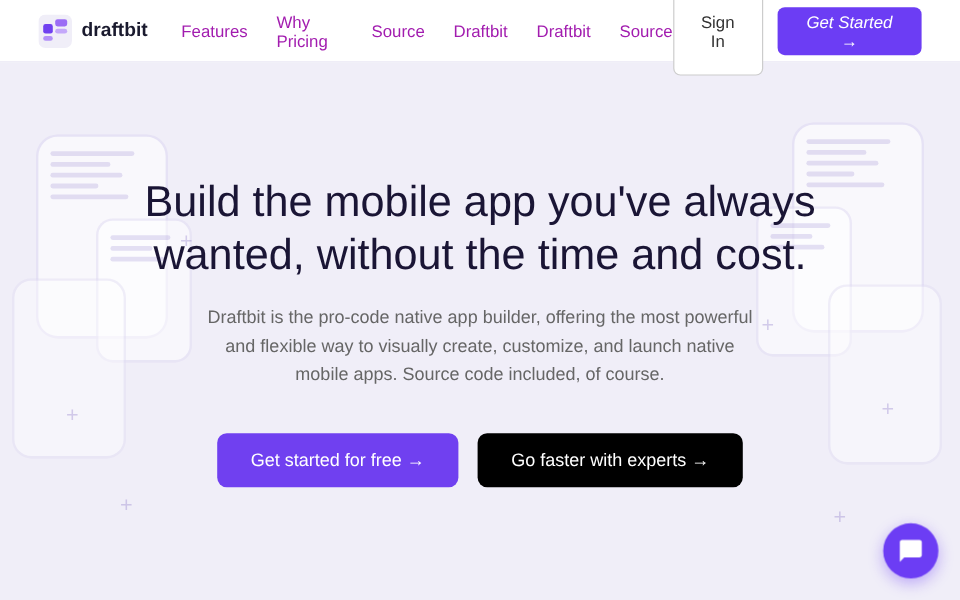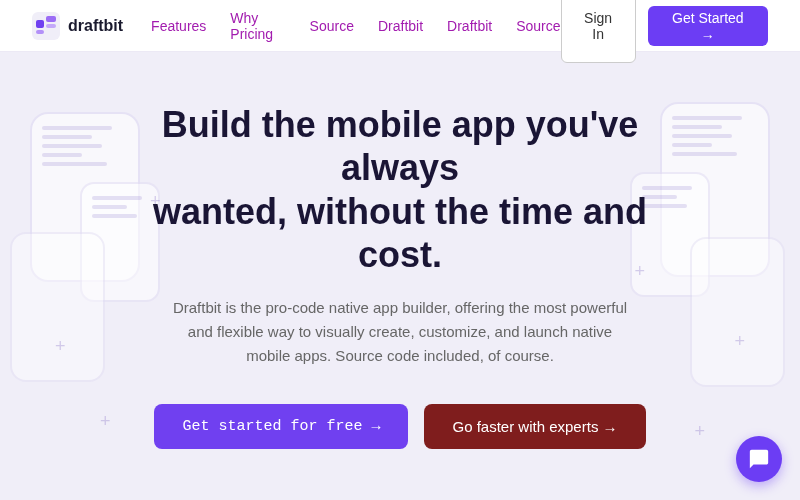--- a/index.html
+++ b/index.html
@@ -70,20 +70,21 @@
       font-size: 14px;
       color: #fff;
       border: none;
       border-radius: 6px;
       padding: 4px 18px;
       background: #6c3df4;
       cursor: pointer;
       display: flex;
       align-items: center;
       gap: 6px;
+      font-style: italic;
     }
 
     
     .hero {
       position: relative;
       width: 100%;
       height: 448px;
       display: flex;
       flex-direction: column;
       align-items: center;
@@ -161,21 +162,21 @@
     }
 
     
     .hero-content {
       position: relative;
       z-index: 5;
       max-width: 580px;
     }
     .hero-title {
       font-size: 36px;
-      font-weight: 700;
+      font-weight: 400;
       color: #1a1535;
       line-height: 1.2;
       margin-bottom: 20px;
     }
     .hero-subtitle {
       font-size: 15px;
       color: #666;
       line-height: 1.6;
       margin-bottom: 36px;
       max-width: 460px;
@@ -192,24 +193,23 @@
       color: #fff;
       border: none;
       border-radius: 8px;
       padding: 14px 28px;
       font-size: 15px;
       font-weight: 500;
       cursor: pointer;
       display: flex;
       align-items: center;
       gap: 8px;
-      font-family: Liberation Mono, monospace;
     }
     .btn-dark {
-      background: #7f1d1d;
+      background: #000000;
       color: #fff;
       border: none;
       border-radius: 8px;
       padding: 14px 28px;
       font-size: 15px;
       font-weight: 500;
       cursor: pointer;
       display: flex;
       align-items: center;
       gap: 8px;

